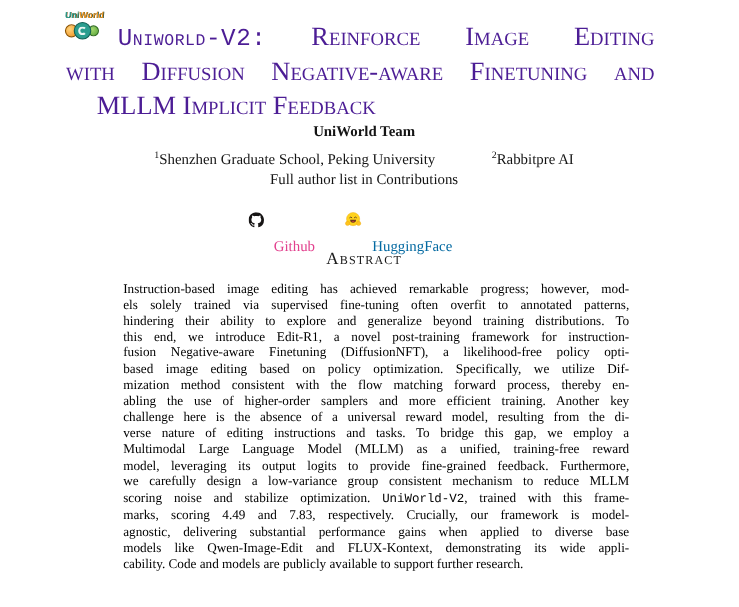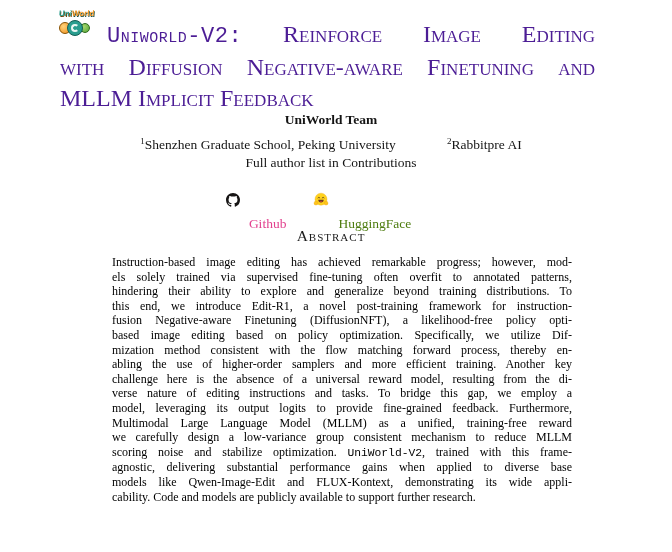--- a/index.html
+++ b/index.html
@@ -29,21 +29,21 @@
   .orb2::after { content: ""; position: absolute; inset: 3px; border: 2px solid #eaf6f3; border-right-color: transparent; border-radius: 50%; }
   .orb3 { width: 10px; height: 10px; background: radial-gradient(circle at 35% 35%, #a6d86e, #55a338); border: 1px solid #2e6b1e; margin-left: -3px; }
 
   
   .paper-title {
     left: 60px; top: 19px; width: 535px;
     font-size: 24px; line-height: 31px;
     font-variant: small-caps; color: #4c1d95;
   }
   .title-line { text-align: justify; text-align-last: justify; }
-  .title-line:last-child { text-align-last: left; }
+  .title-line:last-child { text-align-last: left; margin-left: 28px; }
   .title-line:first-child { padding-left: 47px; }
   .paper-title .seg-mono {
     font-family: "Liberation Mono", monospace;
     font-size: 0.92em; letter-spacing: 0.5px;
   }
 
   
   .centered { left: 0; width: 662px; text-align: center; }
   .team-name { top: 112px; font-size: 13.5px; font-weight: bold; }
   .affiliations { top: 135px; font-size: 13.5px; }
@@ -115,36 +115,37 @@
       <svg width="16" height="16" viewBox="0 0 28 28" aria-hidden="true">
         <circle cx="14" cy="12.5" r="10.5" fill="#FFD21E" stroke="#eaa300" stroke-width="0.6"></circle>
         <path d="M8.6 10.2 q1.7 -2.2 3.4 0" stroke="#5f4220" stroke-width="1.5" fill="none" stroke-linecap="round"></path>
         <path d="M16 10.2 q1.7 -2.2 3.4 0" stroke="#5f4220" stroke-width="1.5" fill="none" stroke-linecap="round"></path>
         <path d="M9.3 13.5 a4.7 4.7 0 0 0 9.4 0 z" fill="#6d3a1f"></path>
         <path d="M11.5 16.9 a3.2 2.4 0 0 1 5 0 z" fill="#f94040"></path>
         <circle cx="5.2" cy="19.5" r="3.4" fill="#FFC31E" stroke="#eaa300" stroke-width="0.6"></circle>
         <circle cx="22.8" cy="19.5" r="3.4" fill="#FFC31E" stroke="#eaa300" stroke-width="0.6"></circle>
       </svg>
     </span>
-    <span class="link-label" style="color: #4d7c0f;">HuggingFace</span>
+    <span class="link-label" style="color: #0369a1;">HuggingFace</span>
   </a>
 </div>
 
 <div class="abs centered abstract-heading">Abstract</div>
 <div class="abs abstract-body">
     <div class="abs-line"><span>Instruction-based image editing has achieved remarkable progress; however, mod-</span></div>
     <div class="abs-line"><span>els solely trained via supervised fine-tuning often overfit to annotated patterns,</span></div>
     <div class="abs-line"><span>hindering their ability to explore and generalize beyond training distributions. To</span></div>
     <div class="abs-line"><span>this end, we introduce Edit-R1, a novel post-training framework for instruction-</span></div>
     <div class="abs-line"><span>fusion Negative-aware Finetuning (DiffusionNFT), a likelihood-free policy opti-</span></div>
     <div class="abs-line"><span>based image editing based on policy optimization. Specifically, we utilize Dif-</span></div>
     <div class="abs-line"><span>mization method consistent with the flow matching forward process, thereby en-</span></div>
     <div class="abs-line"><span>abling the use of higher-order samplers and more efficient training. Another key</span></div>
     <div class="abs-line"><span>challenge here is the absence of a universal reward model, resulting from the di-</span></div>
     <div class="abs-line"><span>verse nature of editing instructions and tasks. To bridge this gap, we employ a</span></div>
+    <div class="abs-line"><span>Multimodal Large Language Model (MLLM) as a unified, training-free reward</span></div>
     <div class="abs-line"><span>model, leveraging its output logits to provide fine-grained feedback. Furthermore,</span></div>
-    <div class="abs-line"><span>Multimodal Large Language Model (MLLM) as a unified, training-free reward</span></div>
     <div class="abs-line"><span>we carefully design a low-variance group consistent mechanism to reduce MLLM</span></div>
     <div class="abs-line"><span>scoring noise and stabilize optimization. </span><span class="seg-mono">UniWorld-V2</span><span>, trained with this frame-</span></div>
+    <div class="abs-line"><span>marks, scoring 4.49 and 7.83, respectively. Crucially, our framework is model-</span></div>
     <div class="abs-line"><span>agnostic, delivering substantial performance gains when applied to diverse base</span></div>
     <div class="abs-line"><span>models like Qwen-Image-Edit and FLUX-Kontext, demonstrating its wide appli-</span></div>
     <div class="abs-line"><span>cability. Code and models are publicly available to support further research.</span></div>
   </div>
 
 </body></html>

